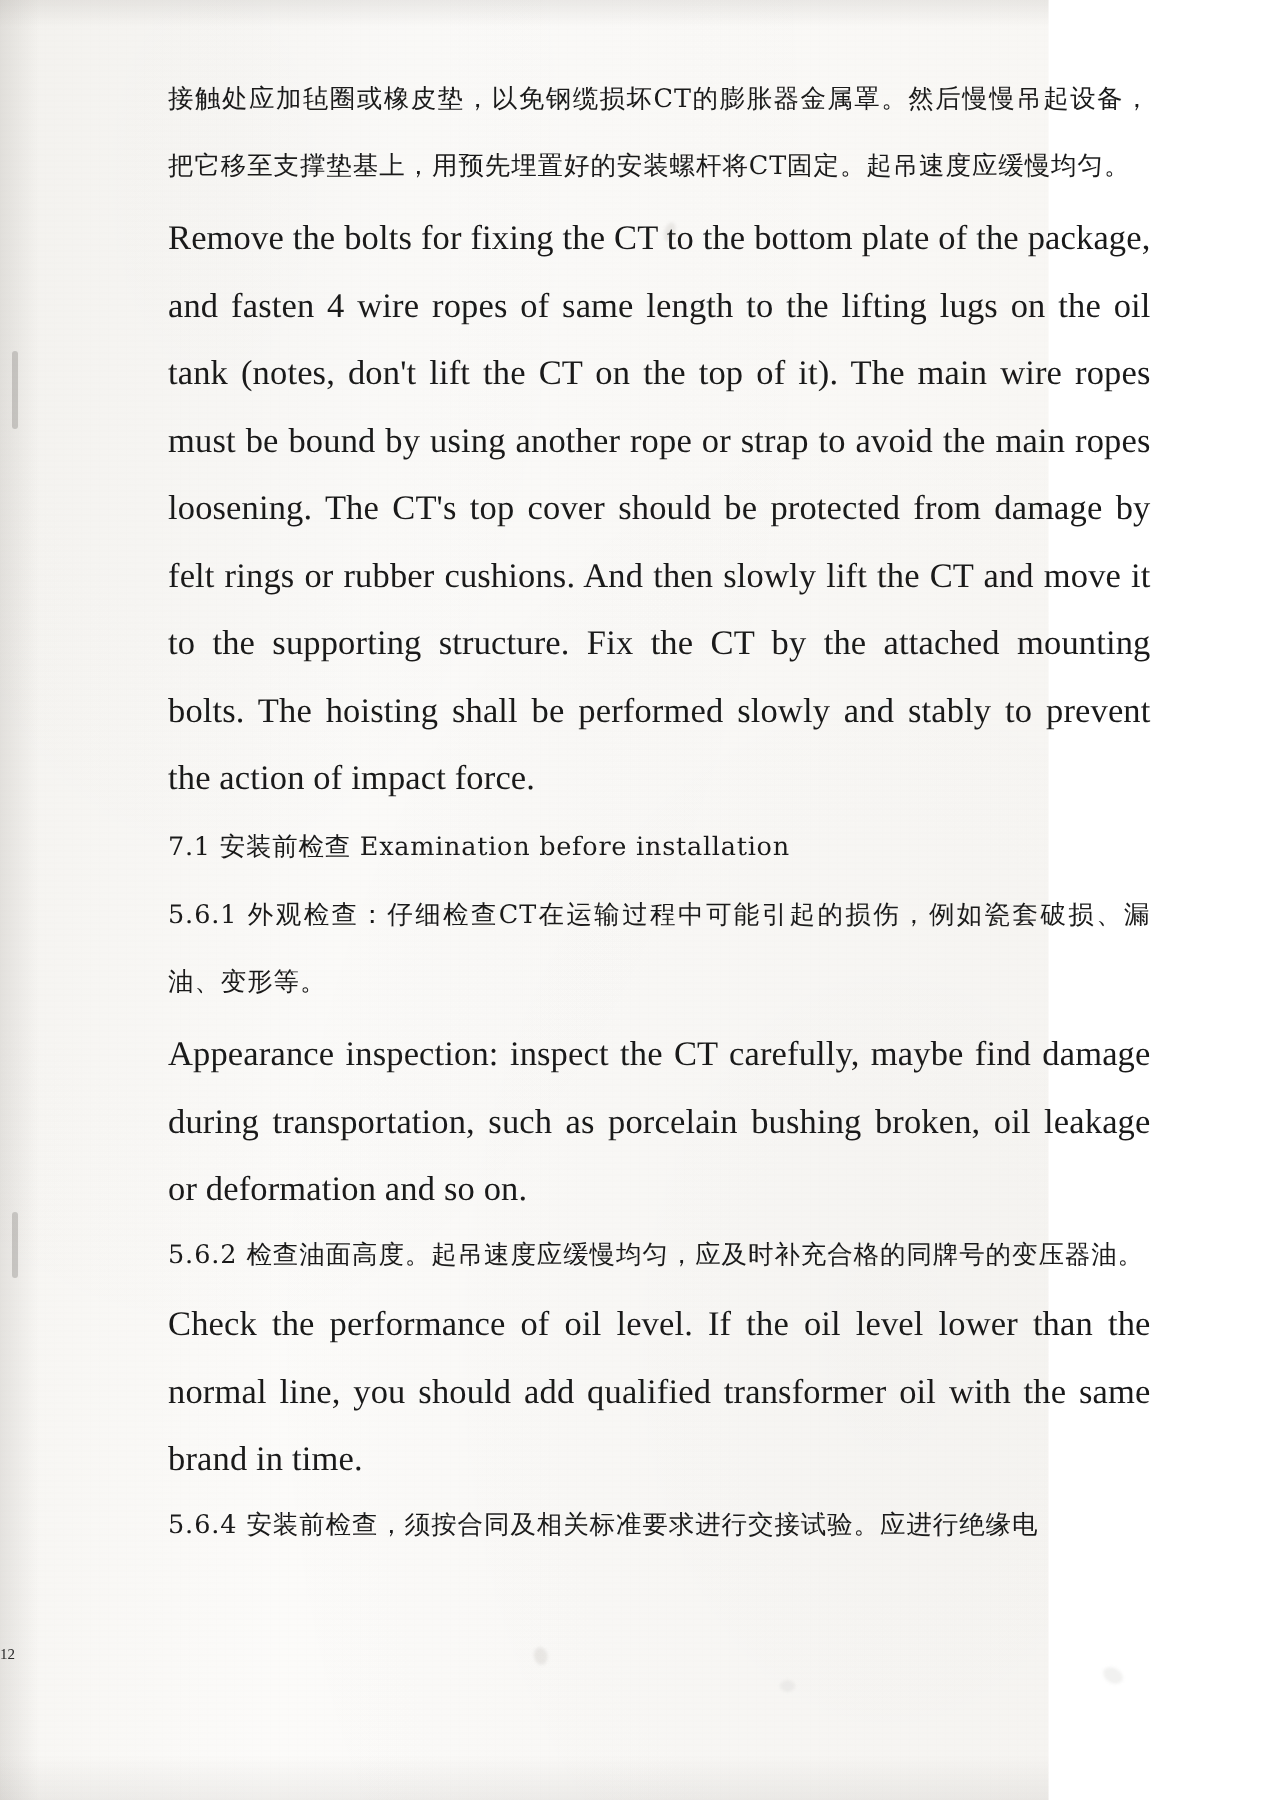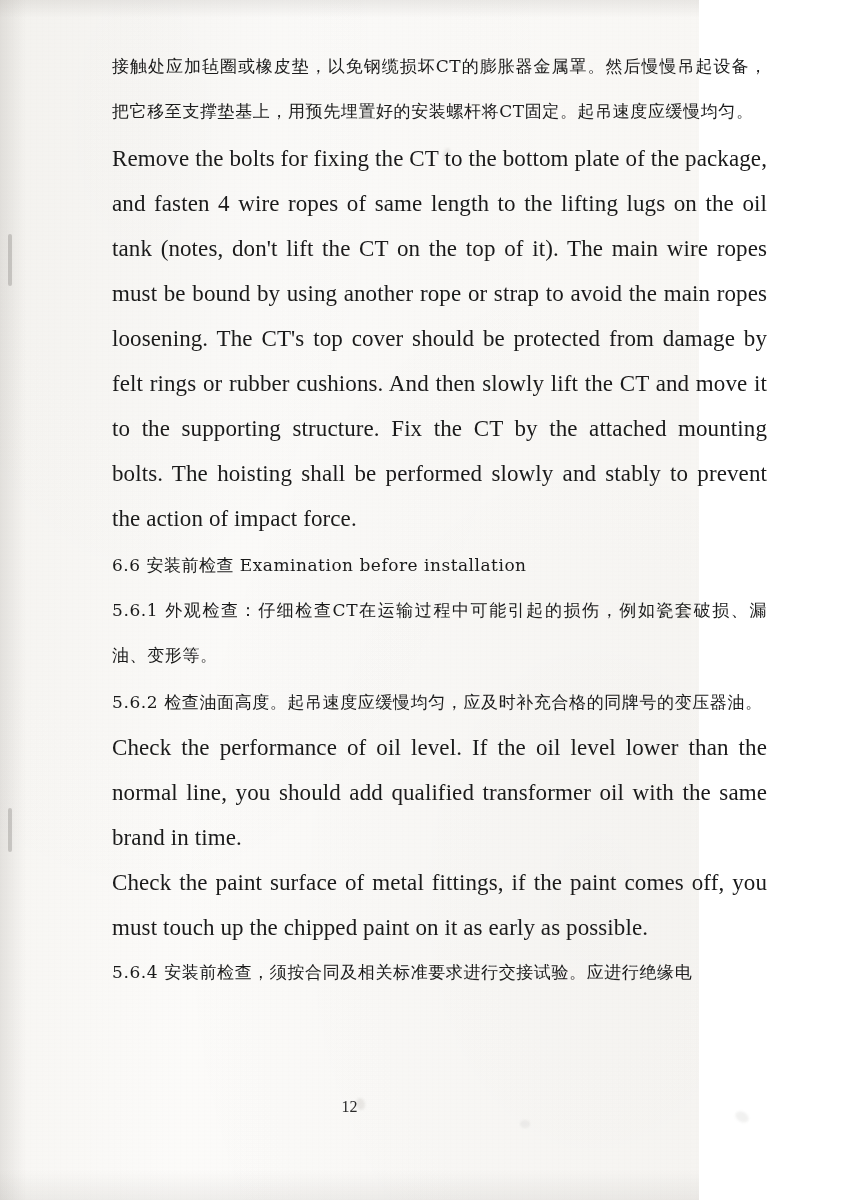--- a/index.html
+++ b/index.html
@@ -95,23 +95,23 @@
     font-size: 17px;
     letter-spacing: 0.5px;
   }
   .gap-sm { height: 2px; }
 
   .page-number {
     position: absolute;
     left: 0;
     right: 0;
     top: 1098px;
-    text-align: center;
+    text-align: left;
     font-family: "Liberation Serif", serif;
-    font-size: 16px;
+    font-size: 10px;
     color: #2a2a2a;
   }
   .smudge {
     position: absolute;
     pointer-events: none;
     border-radius: 50%;
     background: rgba(120,115,110,0.13);
     filter: blur(1.2px);
   }
   .s1 { left: 443px; top: 148px; width: 7px; height: 13px; transform: rotate(18deg); }
@@ -138,33 +138,33 @@
   <div class="content">
 
     <p class="para cn">接触处应加毡圈或橡皮垫，以免钢缆损坏CT的膨胀器金属罩。然后慢慢吊起设备，把它移至支撑垫基上，用预先埋置好的安装螺杆将CT固定。起吊速度应缓慢均匀。</p>
 
     <div class="gap-sm"></div>
 
     <p class="para en">Remove the bolts for fixing the CT to the bottom plate of the package, and fasten 4 wire ropes of same length to the lifting lugs on the oil tank (notes, don't lift the CT on the top of it). The main wire ropes must be bound by using another rope or strap to avoid the main ropes loosening. The CT's top cover should be protected from damage by felt rings or rubber cushions. And then slowly lift the CT and move it to the supporting structure. Fix the CT by the attached mounting bolts. The hoisting shall be performed slowly and stably to prevent the action of impact force.</p>
 
     <div class="gap-sm"></div>
 
-    <p class="para heading">6.6  安装前检查  Examination before installation</p>
+    <p class="para heading">7.1  安装前检查  Examination before installation</p>
 
     <p class="para cn">5.6.1  外观检查：仔细检查CT在运输过程中可能引起的损伤，例如瓷套破损、漏油、变形等。</p>
 
     <div class="gap-sm"></div>
 
+    <p class="para en">Appearance inspection: inspect the CT carefully, maybe find damage during transportation, such as porcelain bushing broken, oil leakage or deformation and so on.</p>
 
     <p class="para cn">5.6.2  检查油面高度。起吊速度应缓慢均匀，应及时补充合格的同牌号的变压器油。</p>
 
     <p class="para en">Check the performance of oil level. If the oil level lower than the normal line, you should add qualified transformer oil with the same brand in time.</p>
 
 
-    <p class="para en">Check the paint surface of metal fittings, if the paint comes off, you must touch up the chipped paint on it as early as possible.</p>
 
     <p class="para cn">5.6.4  安装前检查，须按合同及相关标准要求进行交接试验。应进行绝缘电</p>
 
   </div>
 
   <div class="page-number">12</div>
 
 </div>
 
 </body></html>

